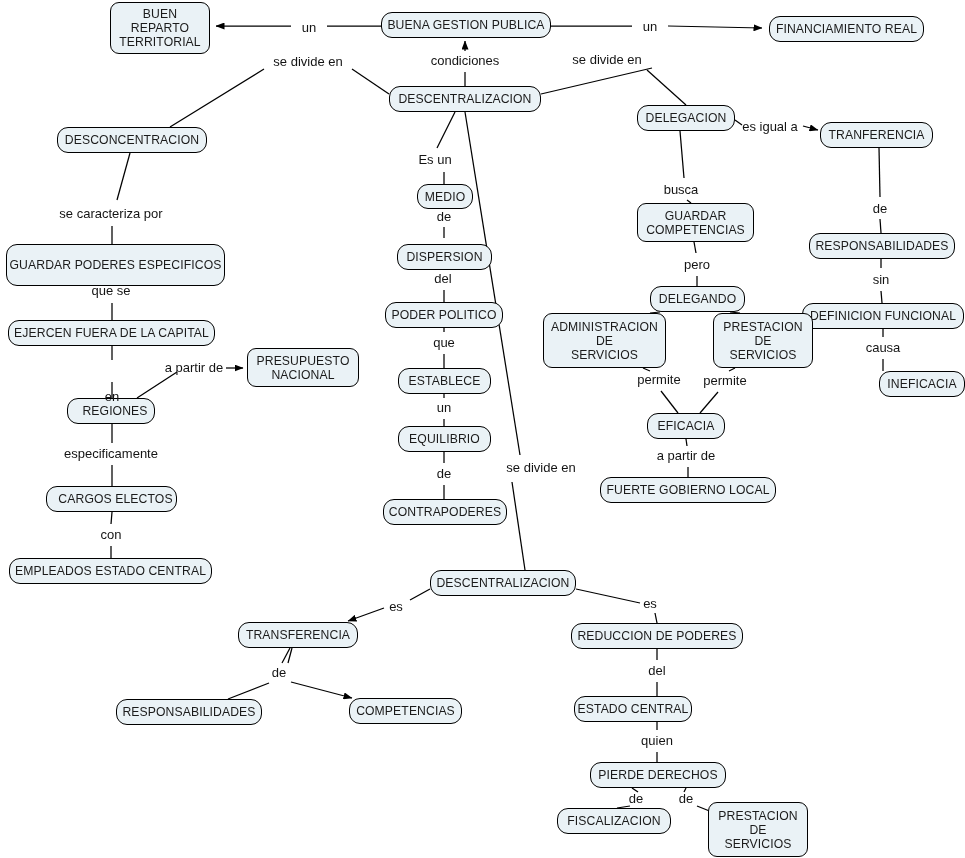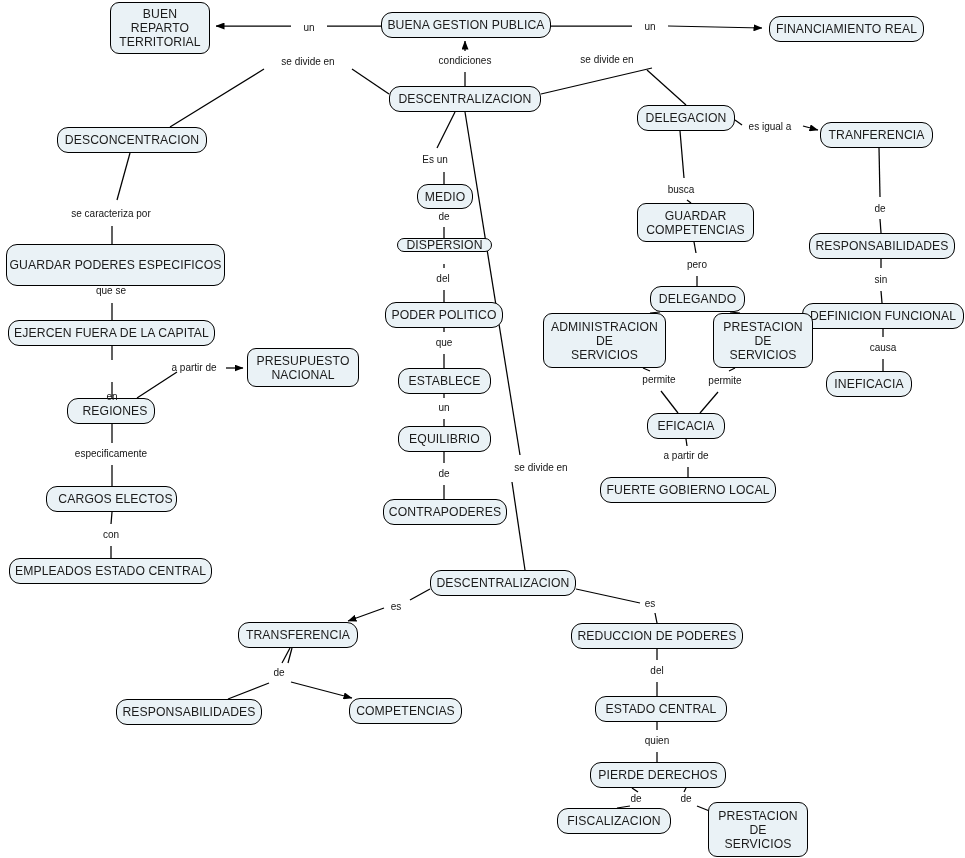--- a/index.html
+++ b/index.html
@@ -43,21 +43,21 @@
     z-index: 3;
   }
   .node.pill {
     border-radius: 11px;
   }
   .node.block {
     border-radius: 9px;
   }
   .edge-label {
     position: absolute;
-    font-size: 10px;
+    font-size: 13px;
     color: #141414;
     background: transparent;
     white-space: nowrap;
     z-index: 4;
     transform: translate(-50%, -50%);
     line-height: 14px;
   }
 </style>
 </head>
 <body>
@@ -154,46 +154,46 @@
       <div class="node pill" style="left: 769px; top: 16px; width: 155px; height: 26px;">FINANCIAMIENTO REAL</div>
       <div class="node pill" style="left: 389px; top: 86px; width: 152px; height: 26px;">DESCENTRALIZACION</div>
       <div class="node pill" style="left: 637px; top: 105px; width: 98px; height: 26px;">DELEGACION</div>
       <div class="node pill" style="left: 820px; top: 122px; width: 113px; height: 26px;">TRANFERENCIA</div>
       <div class="node pill" style="left: 57px; top: 127px; width: 150px; height: 26px;">DESCONCENTRACION</div>
       <div class="node pill" style="left: 417px; top: 184px; width: 56px; height: 25px;">MEDIO</div>
       <div class="node block" style="left: 637px; top: 203px; width: 117px; height: 39px;">GUARDAR
 COMPETENCIAS</div>
       <div class="node pill" style="left: 809px; top: 233px; width: 146px; height: 26px;">RESPONSABILIDADES</div>
       <div class="node pill" style="left: 6px; top: 244px; width: 219px; height: 42px;">GUARDAR PODERES ESPECIFICOS</div>
-      <div class="node pill" style="left: 397px; top: 238px; width: 95px; height: 14px;">DISPERSION</div>
+      <div class="node pill" style="left: 397px; top: 244px; width: 95px; height: 26px;">DISPERSION</div>
       <div class="node pill" style="left: 650px; top: 286px; width: 95px; height: 26px;">DELEGANDO</div>
       <div class="node pill" style="left: 802px; top: 303px; width: 162px; height: 26px;">DEFINICION FUNCIONAL</div>
       <div class="node pill" style="left: 385px; top: 302px; width: 118px; height: 26px;">PODER POLITICO</div>
       <div class="node pill" style="left: 8px; top: 320px; width: 207px; height: 26px;">EJERCEN FUERA DE LA CAPITAL</div>
       <div class="node block" style="left: 543px; top: 313px; width: 123px; height: 55px;">ADMINISTRACION
 DE
 SERVICIOS</div>
       <div class="node block" style="left: 713px; top: 313px; width: 100px; height: 55px;">PRESTACION
 DE
 SERVICIOS</div>
       <div class="node block" style="left: 247px; top: 348px; width: 112px; height: 39px;">PRESUPUESTO
 NACIONAL</div>
-      <div class="node pill" style="left: 826px; top: 371px; width: 86px; height: 26px;">INEFICACIA</div>
+      <div class="node pill" style="left: 879px; top: 371px; width: 86px; height: 26px;">INEFICACIA</div>
       <div class="node pill" style="left: 398px; top: 368px; width: 93px; height: 26px;">ESTABLECE</div>
       <div class="node pill" style="left: 67px; top: 398px; width: 88px; height: 26px; padding-left: 8px;">REGIONES</div>
       <div class="node pill" style="left: 647px; top: 413px; width: 78px; height: 26px;">EFICACIA</div>
       <div class="node pill" style="left: 398px; top: 426px; width: 93px; height: 26px; text-align: right;">EQUILIBRIO</div>
       <div class="node pill" style="left: 600px; top: 477px; width: 176px; height: 26px;">FUERTE GOBIERNO LOCAL</div>
       <div class="node pill" style="left: 46px; top: 486px; width: 131px; height: 26px; padding-left: 8px;">CARGOS ELECTOS</div>
       <div class="node pill" style="left: 383px; top: 499px; width: 124px; height: 26px;">CONTRAPODERES</div>
       <div class="node pill" style="left: 9px; top: 558px; width: 203px; height: 26px;">EMPLEADOS ESTADO CENTRAL</div>
       <div class="node pill" style="left: 430px; top: 570px; width: 146px; height: 26px;">DESCENTRALIZACION</div>
       <div class="node pill" style="left: 571px; top: 623px; width: 172px; height: 26px;">REDUCCION DE PODERES</div>
       <div class="node pill" style="left: 238px; top: 622px; width: 120px; height: 26px;">TRANSFERENCIA</div>
-      <div class="node pill" style="left: 595px; top: 696px; width: 132px; height: 26px;">ESTADO CENTRAL</div>
+      <div class="node pill" style="left: 574px; top: 696px; width: 118px; height: 26px;">ESTADO CENTRAL</div>
       <div class="node pill" style="left: 116px; top: 699px; width: 146px; height: 26px;">RESPONSABILIDADES</div>
       <div class="node pill" style="left: 349px; top: 698px; width: 113px; height: 26px;">COMPETENCIAS</div>
       <div class="node pill" style="left: 590px; top: 762px; width: 136px; height: 26px;">PIERDE DERECHOS</div>
       <div class="node pill" style="left: 557px; top: 808px; width: 114px; height: 26px;">FISCALIZACION</div>
       <div class="node block" style="left: 708px; top: 802px; width: 100px; height: 55px;">PRESTACION
 DE
 SERVICIOS</div>
     </div>
   <div id="labels-layer">
       <div class="edge-label" style="left: 309px; top: 28px;">un</div>

